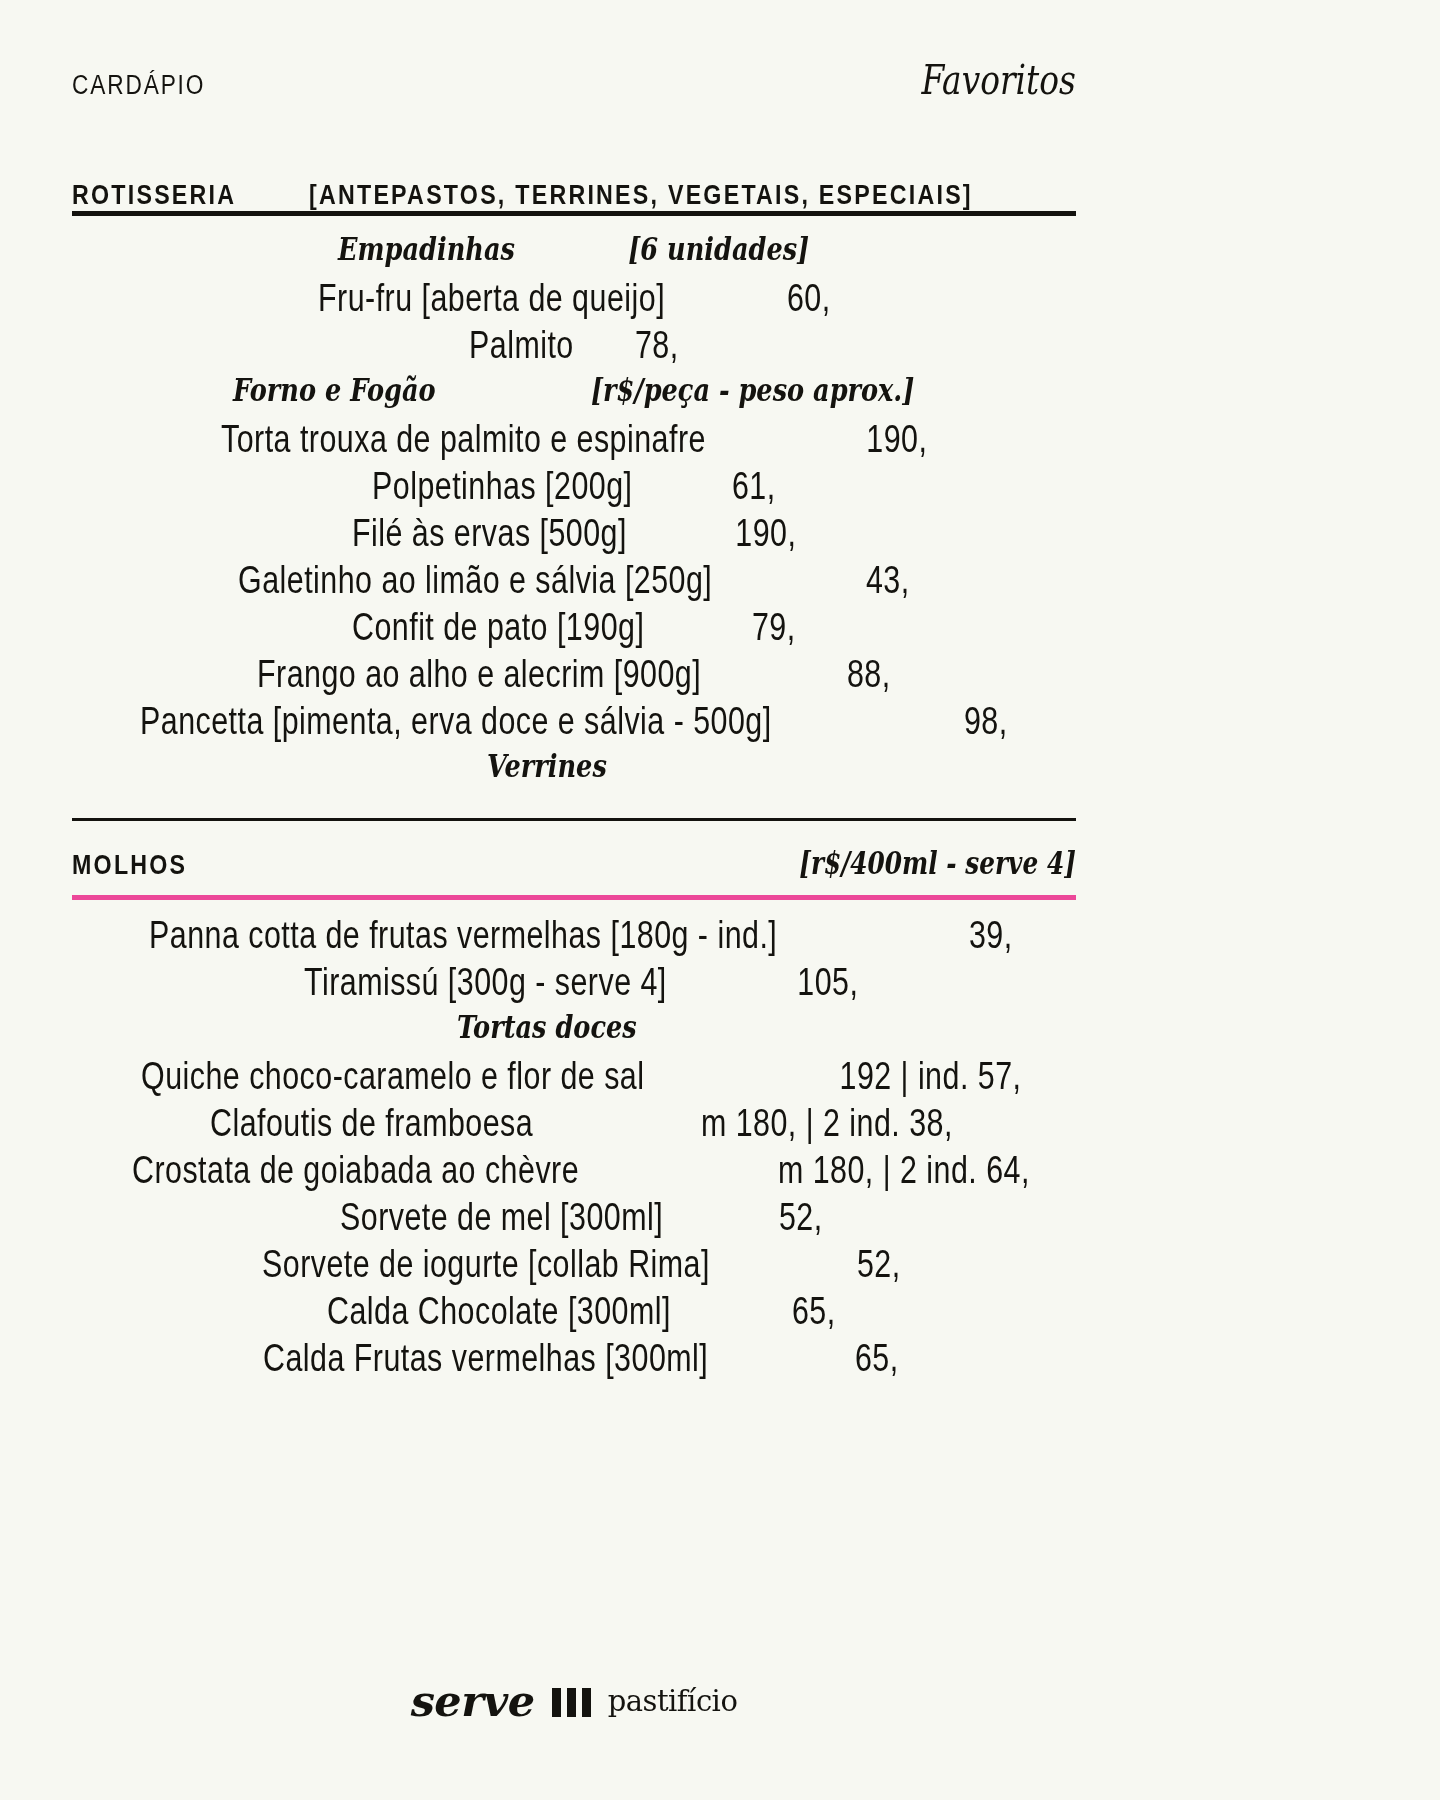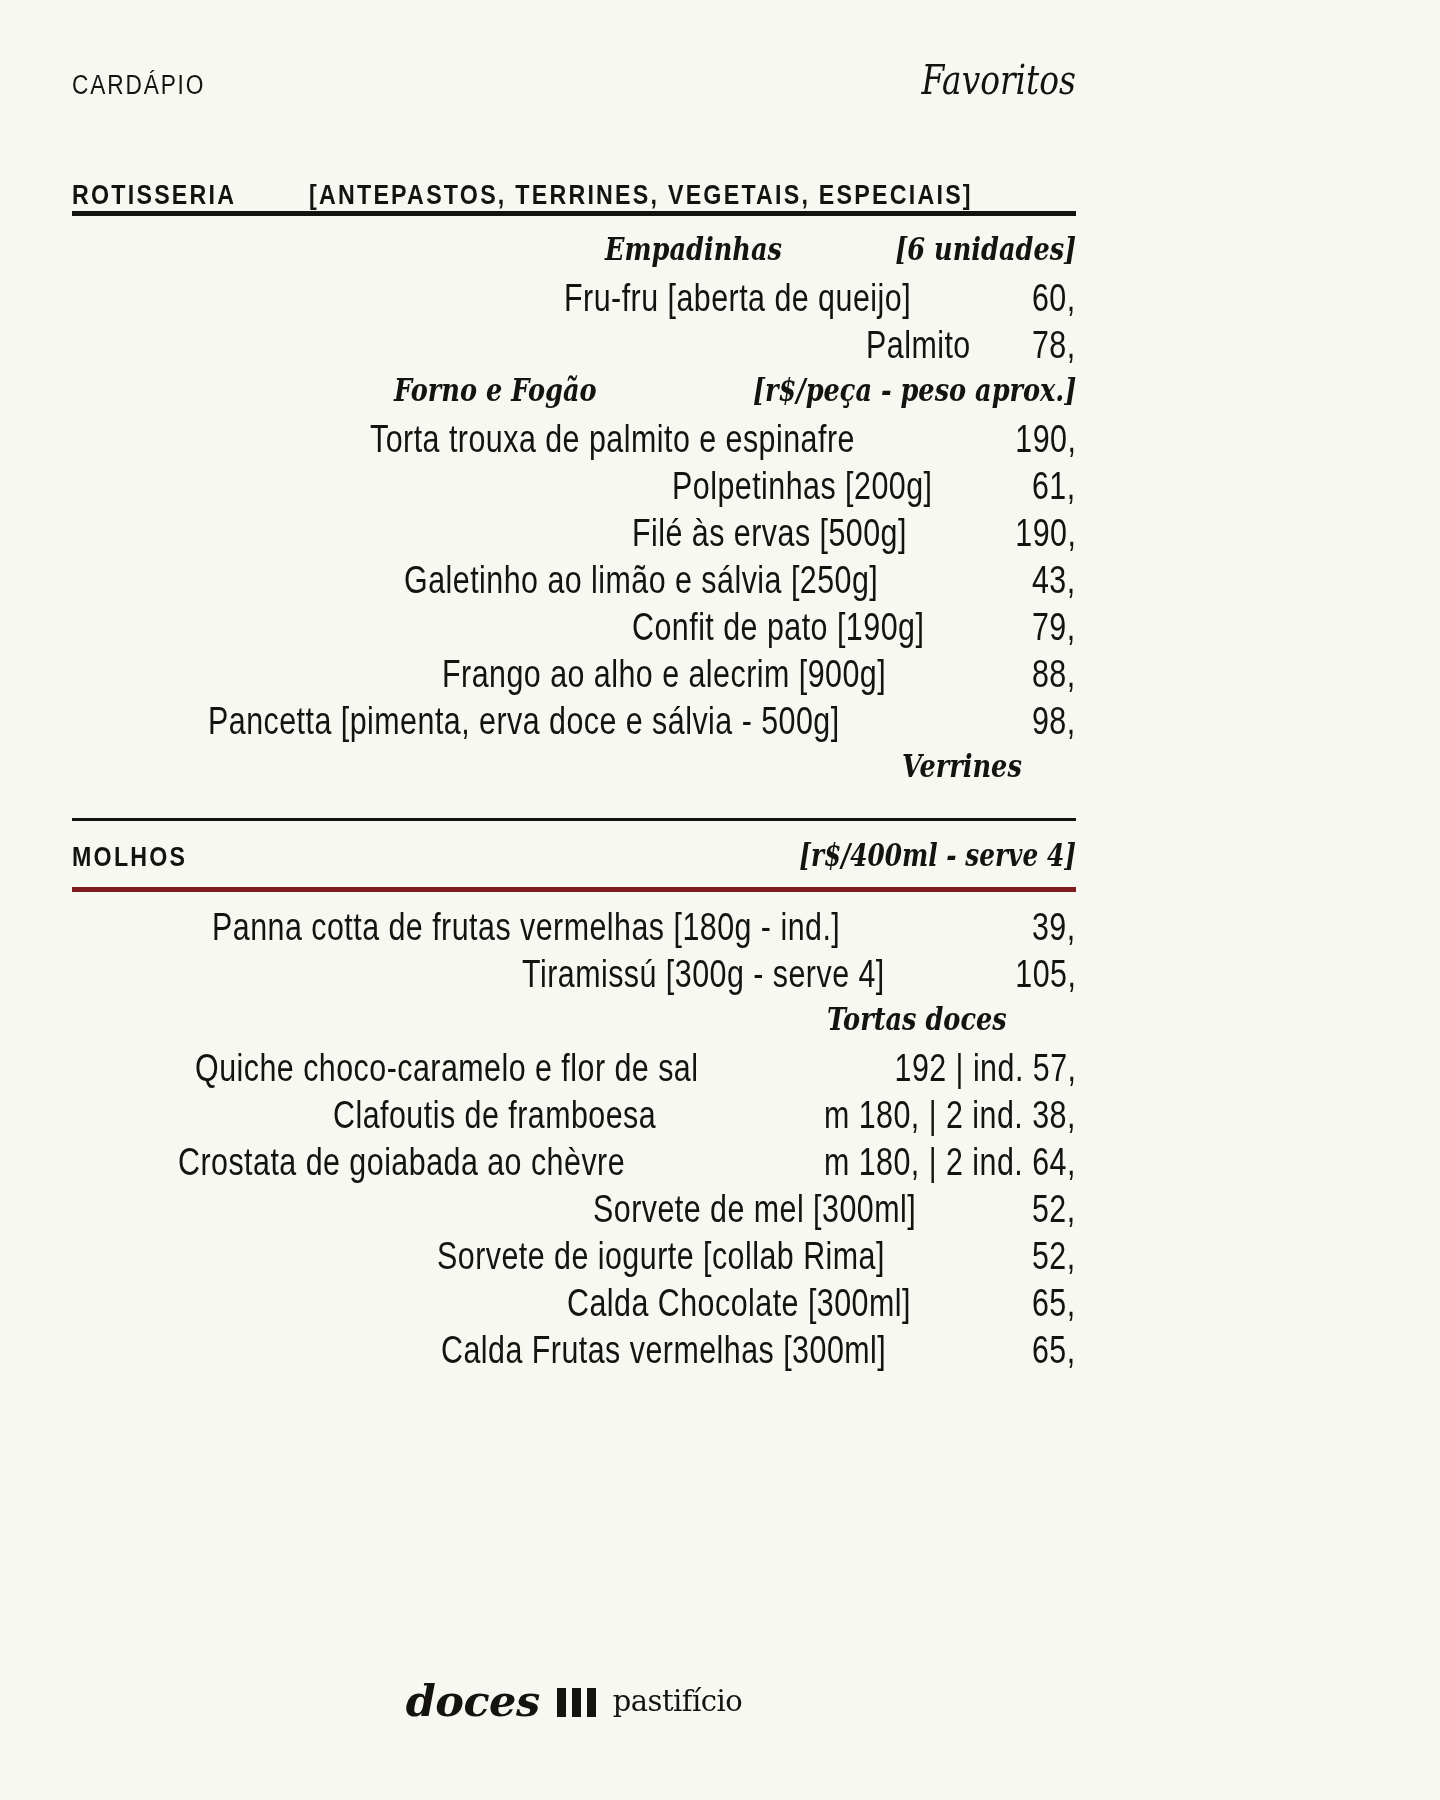--- a/index.html
+++ b/index.html
@@ -87,21 +87,21 @@
     white-space: nowrap;
   }
 
   
   .items { margin-top: 14px; }
   .items.pad { padding-left: 14px; }
 
   .row {
     display: flex;
     align-items: baseline;
-    justify-content: flex-end;
+    justify-content: center;
     gap: 24px;
     height: 47px;
     white-space: nowrap;
   }
 
   .item-name {
     font-family: "Liberation Sans", sans-serif;
     font-weight: 300;
     font-size: 38px;
     letter-spacing: 0.6px;
@@ -126,23 +126,23 @@
     font-style: italic;
     font-weight: 700;
     font-size: 32px;
     letter-spacing: 0px;
   }
   .row.group { height: 47px; }
 
   
   .block2 { margin-top: 24px; }
   .section-head.molhos {
-    border-bottom: 5px solid #7f1d1d;
+    border-bottom: 5px solid #ec4899;
     border-top: 3px solid #14130f;
-    padding-top: 16px;
+    padding-top: 24px;
     padding-bottom: 14px;
   }
 
   
   .footer {
     position: absolute;
     left: 0;
     right: 0;
     bottom: 74px;
     display: flex;
@@ -290,21 +290,21 @@
         <div class="item-price">65,</div>
       </div>
       <div class="row">
         <div class="item-name">Calda Frutas vermelhas [300ml]</div>
         <div class="item-price">65,</div>
       </div>
     </div>
   </div>
 
   <div class="footer">
-    <span class="logo-mesa">doces</span>
+    <span class="logo-mesa">serve</span>
     <span class="logo-bars">
         <i></i>
         <i></i>
         <i></i>
       </span>
     <span class="logo-pastificio">pastifício</span>
   </div>
 
 </div>
 

